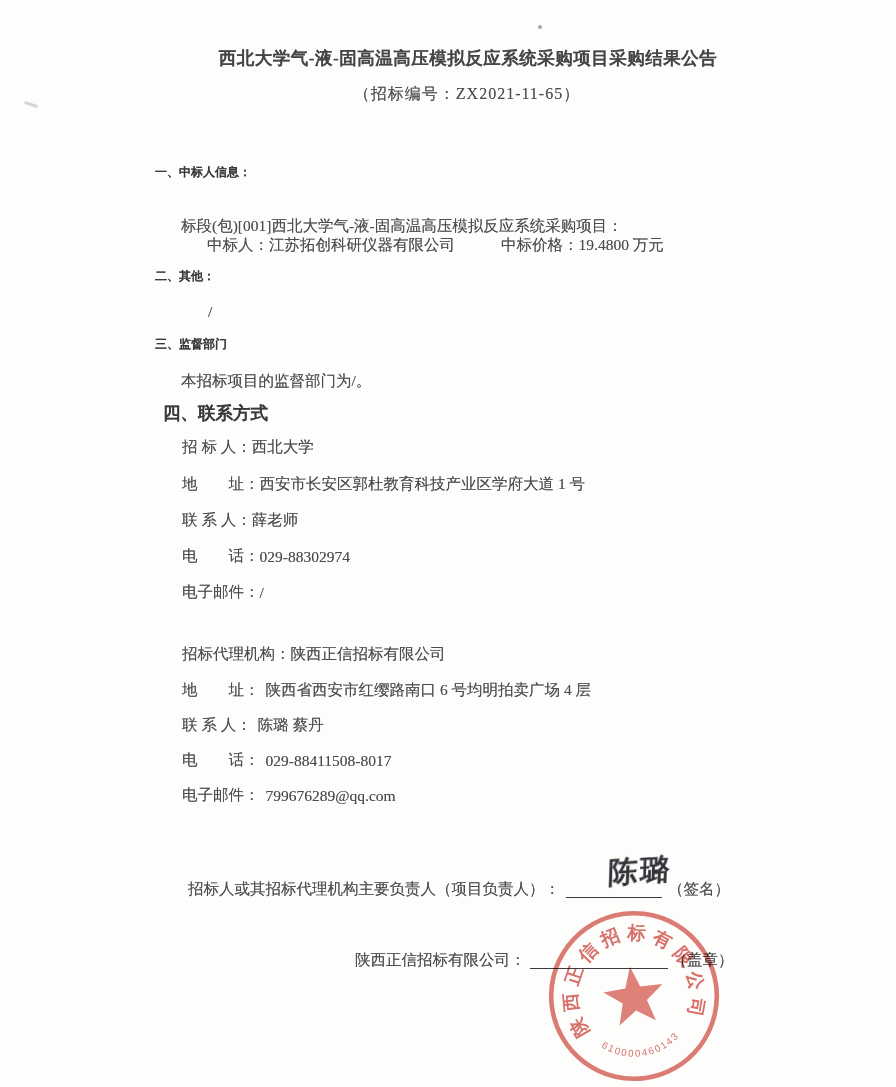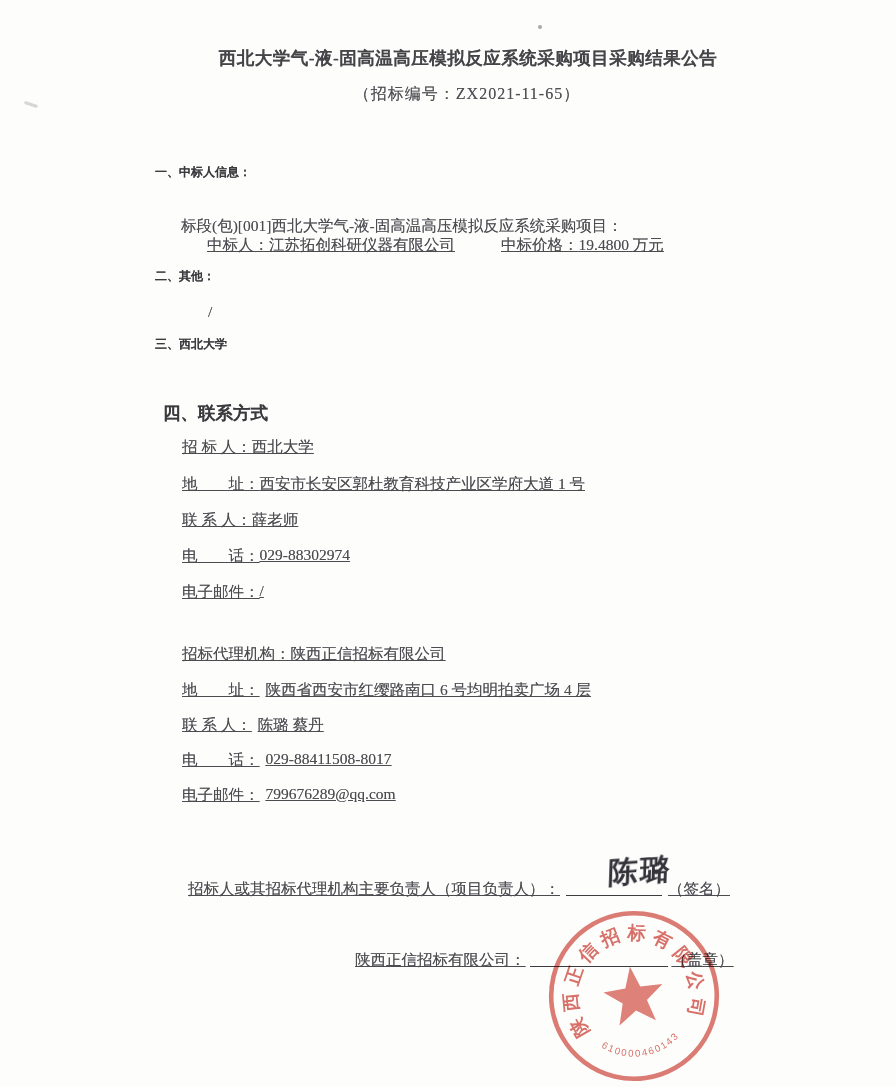--- a/index.html
+++ b/index.html
@@ -22,21 +22,21 @@
   .subtitle {
     top:84px; left:0; width:100%; text-align:center; padding-left:38px;
     font-size:16px; color:#4e4e53; letter-spacing:1px;
   }
   .heading {
     font-family:"Liberation Sans","DejaVu Sans",sans-serif;
     font-weight:bold; font-size:12px; color:#3a3a3e;
     text-shadow:0 0 0.5px rgba(50,50,55,.6);
   }
   .h4 { font-size:17.5px;margin-left:11px; }
-  .row { display:flex; align-items:flex-start;text-decoration:underline; }
+  .row { display:flex; align-items:center; }
   .lbl { display:inline-block; }
   .val { display:inline-block; }
   .gap6 { margin-left:6px; }
   .price-label { margin-left:46px; }
   .underline {
     display:inline-block; height:17px;
     border-bottom:1.5px solid #3c3c40; vertical-align:baseline;
   }
   .u-sign { width:96px; margin:0 6px; }
   .u-seal { width:138px; margin:0 4px; }
@@ -70,21 +70,22 @@
   <div class="line row" style="top:235px;left:207px;">
     <span class="lbl">中标人：</span>
     <span class="val">江苏拓创科研仪器有限公司</span>
     <span class="lbl price-label">中标价格：</span>
     <span class="val">19.4800 万元</span>
   </div>
 
   <div class="line heading" style="top:268px;left:155px;">二、其他：</div>
   <div class="line" style="top:303px;left:208px;">/</div>
 
-  <div class="line heading" style="top:336px;left:155px;">三、西北大学</div>
+  <div class="line heading" style="top:336px;left:155px;">三、监督部门</div>
+  <div class="line" style="top:371px;left:181px;">本招标项目的监督部门为/。</div>
 
   <div class="line heading h4" style="top:401px;left:152px;">四、联系方式</div>
 
   <div class="line row" style="top:437px;left:182px;">
     <span class="lbl">招 标 人：</span>
     <span class="val">西北大学</span>
   </div>
   <div class="line row" style="top:474px;left:182px;">
     <span class="lbl">地　　址：</span>
     <span class="val">西安市长安区郭杜教育科技产业区学府大道 1 号</span>

